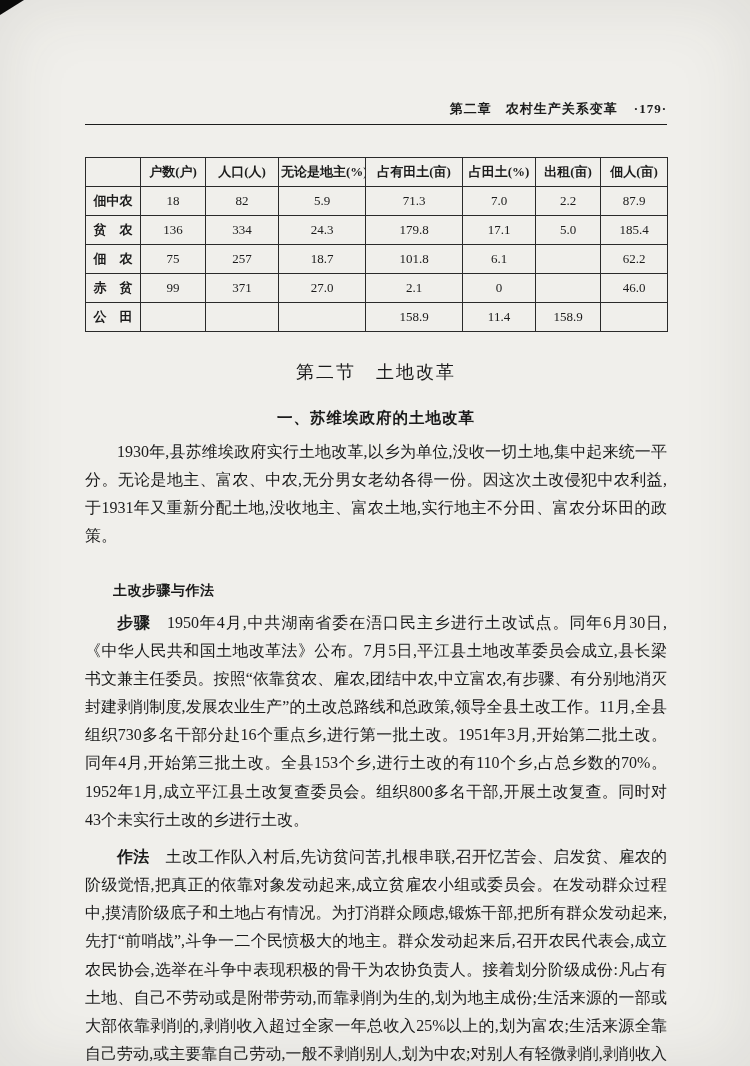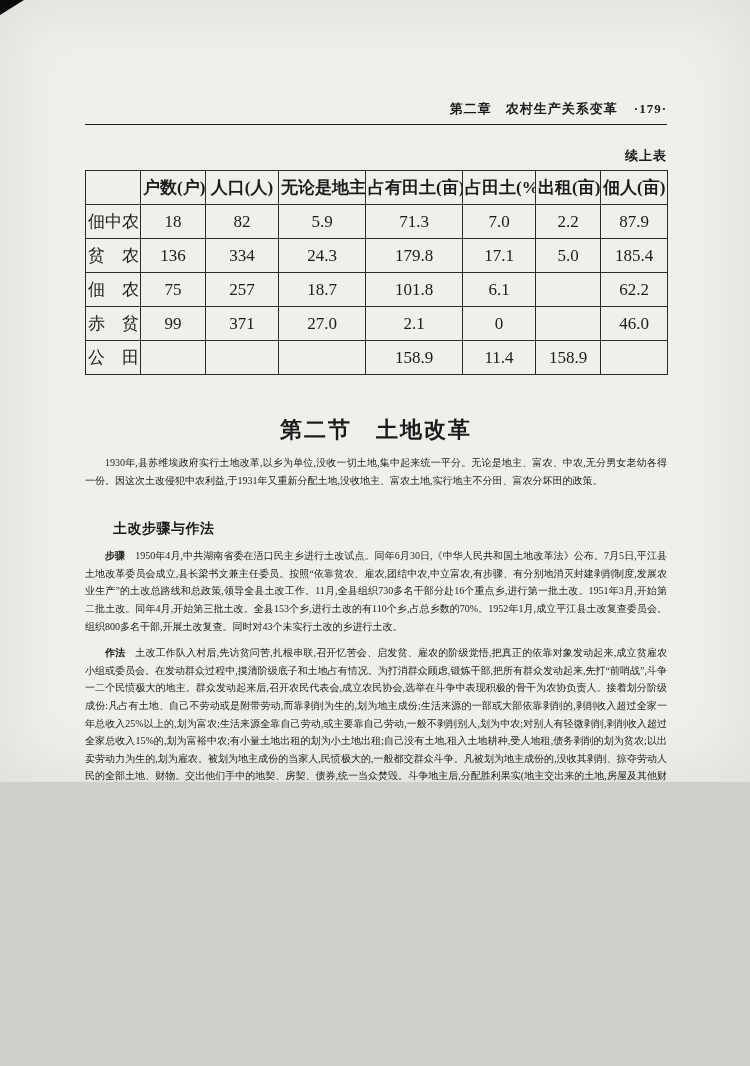--- a/index.html
+++ b/index.html
@@ -1,19 +1,19 @@
 <!DOCTYPE html>
 <html><head>
 <meta charset="utf-8">
 <style>
   html, body { margin: 0; padding: 0; background: #cfcecb; }
   .page {
     position: relative;
     width: 750px;
-    height: 782px;
+    height: 1066px;
     margin: 0 auto;
     background: #f0efeb;
     overflow: hidden;
     color: #1b1b1b;
     font-family: "Liberation Serif", "DejaVu Serif", serif;
     box-shadow: inset 0 0 70px rgba(60,55,45,0.10);
   }
   .corner-artifact {
     position: absolute; top: 0; left: 0;
     width: 0; height: 0;
@@ -40,50 +40,51 @@
     text-align: right;
     font-size: 13px;
     font-weight: bold;
     margin-top: 22px;
     margin-bottom: 5px;
     letter-spacing: 1px;
   }
   table.data-table {
     width: 100%;
     border-collapse: collapse;
-    font-size: 17px;
+    font-size: 13px;
     table-layout: fixed;
+    margin-top: 32px;
   }
   table.data-table th, table.data-table td {
     border: 1px solid #2a2a2a;
     text-align: center;
     padding: 5px 2px;
     height: 16px;
     white-space: nowrap;
     overflow: hidden;
   }
   table.data-table { border: 1.5px solid #222; }
   table.data-table th { font-weight: bold; }
-  table.data-table td.row-label { font-weight: normal; }
+  table.data-table td.row-label { font-weight: bold; }
   .section-title {
     text-align: center;
-    font-size: 22px;
-    font-weight: bold;
+    font-size: 18px;
+    font-weight: normal;
     letter-spacing: 2px;
-    margin: 40px 0 0 0;
+    margin: 28px 0 0 0;
   }
   .subhead {
     text-align: center;
     font-size: 15.5px;
     font-weight: bold;
     letter-spacing: 1px;
     margin: 24px 0 0 0;
   }
   .body-para {
-    font-size: 10px;
+    font-size: 16px;
     line-height: 1.76;
     text-align: justify;
     text-indent: 2em;
     margin: 9px 0 0 0;
   }
   .bold-lead {
     font-size: 14px;
     font-weight: bold;
     text-indent: 2em;
     margin: 31px 0 0 0;
@@ -100,21 +101,20 @@
 <div class="page">
   <div class="corner-artifact"></div>
 
   <div class="content">
 
     <div class="running-header">
       <span>第二章　农村生产关系变革</span>
       <span>·179·</span>
     </div>
 
-    <div class="table-note">续上表</div>
 
     <table class="data-table">
       <colgroup>
         <col style="width:55px">
           <col style="width:65px">
           <col style="width:73px">
           <col style="width:87px">
         <col style="width:97px">
           <col style="width:73px">
           <col style="width:65px">
@@ -181,20 +181,21 @@
           <td>158.9</td>
           <td>11.4</td>
           <td>158.9</td>
           <td></td>
         </tr>
       </tbody>
     </table>
 
     <h1 class="section-title">第二节　土地改革</h1>
 
+    <h2 class="subhead">一、苏维埃政府的土地改革</h2>
 
     <p class="body-para">1930年,县苏维埃政府实行土地改革,以乡为单位,没收一切土地,集中起来统一平分。无论是地主、富农、中农,无分男女老幼各得一份。因这次土改侵犯中农利益,于1931年又重新分配土地,没收地主、富农土地,实行地主不分田、富农分坏田的政策。</p>
 
 
     <p class="bold-lead">土改步骤与作法</p>
 
     <p class="body-para"><b class="lead-label">步骤</b><span>1950年4月,中共湖南省委在浯口民主乡进行土改试点。同年6月30日,《中华人民共和国土地改革法》公布。7月5日,平江县土地改革委员会成立,县长梁书文兼主任委员。按照“依靠贫农、雇农,团结中农,中立富农,有步骤、有分别地消灭封建剥削制度,发展农业生产”的土改总路线和总政策,领导全县土改工作。11月,全县组织730多名干部分赴16个重点乡,进行第一批土改。1951年3月,开始第二批土改。同年4月,开始第三批土改。全县153个乡,进行土改的有110个乡,占总乡数的70%。1952年1月,成立平江县土改复查委员会。组织800多名干部,开展土改复查。同时对43个未实行土改的乡进行土改。</span></p>
 
     <p class="body-para"><b class="lead-label">作法</b><span>土改工作队入村后,先访贫问苦,扎根串联,召开忆苦会、启发贫、雇农的阶级觉悟,把真正的依靠对象发动起来,成立贫雇农小组或委员会。在发动群众过程中,摸清阶级底子和土地占有情况。为打消群众顾虑,锻炼干部,把所有群众发动起来,先打“前哨战”,斗争一二个民愤极大的地主。群众发动起来后,召开农民代表会,成立农民协会,选举在斗争中表现积极的骨干为农协负责人。接着划分阶级成份:凡占有土地、自己不劳动或是附带劳动,而靠剥削为生的,划为地主成份;生活来源的一部或大部依靠剥削的,剥削收入超过全家一年总收入25%以上的,划为富农;生活来源全靠自己劳动,或主要靠自己劳动,一般不剥削别人,划为中农;对别人有轻微剥削,剥削收入超过全家总收入15%的,划为富裕中农;有小量土地出租的划为小土地出租;自己没有土地,租入土地耕种,受人地租,债务剥削的划为贫农;以出卖劳动力为生的,划为雇农。被划为地主成份的当家人,民愤极大的,一般都交群众斗争。凡被划为地主成份的,没收其剥削、掠夺劳动人民的全部土地、财物。交出他们手中的地契、房契、债券,统一当众焚毁。斗争地主后,分配胜利果实(地主交出来的土地,房屋及其他财物)。分配土地,一般以村为单位,以乡调整。其它财物由农民协会评定,分配给贫、雇农。土改复查主要是查阶级、查田,</span></p>
 

